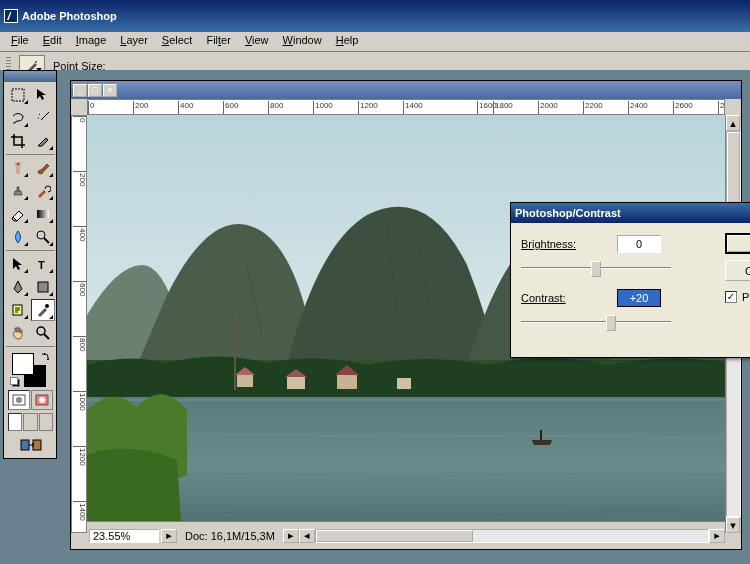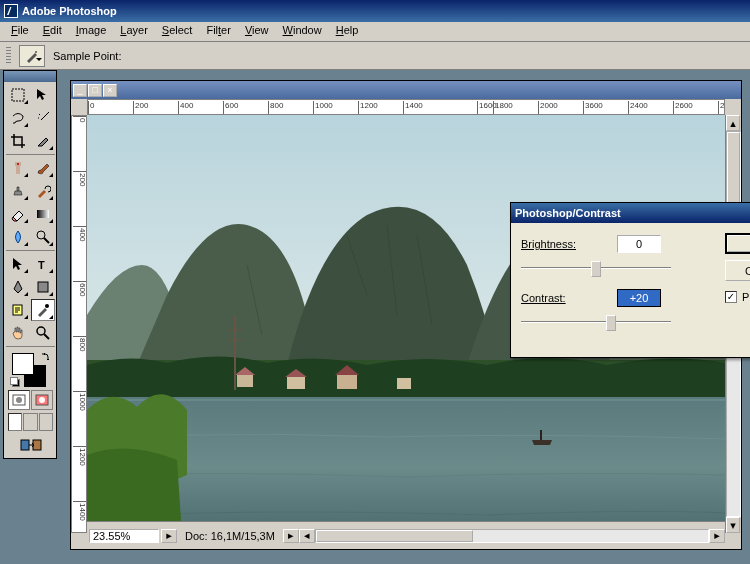--- a/index.html
+++ b/index.html
@@ -1,19 +1,19 @@
 <!DOCTYPE html>
 <html><head>
 <meta charset="utf-8">
 <style>
   * { box-sizing: border-box; margin: 0; padding: 0; font-family: Tahoma, Arial, sans-serif; font-size: 11px; user-select: none; }
   body { width: 750px; height: 564px; background: #6a818f; overflow: hidden; position: relative; }
 
   
-  .titlebar { height: 22px; background: linear-gradient(#0a246a,#3a6ea5); color: #fff; display: flex; align-items: center; padding: 0 4px; gap: 4px; }
+  .titlebar { height: 32px; background: linear-gradient(#0a246a,#3a6ea5); color: #fff; display: flex; align-items: center; padding: 0 4px; gap: 4px; }
   .titlebar .ps-icon { width: 14px; height: 14px; background:#062b5e; border:1px solid #fff; position:relative; }
   .titlebar .ps-icon::after{content:"";position:absolute;inset:2px;background:#fff;clip-path:polygon(0 100%,40% 0,55% 0,20% 100%);}
   .titlebar .title { font-weight: bold; }
 
   
   .menubar { height: 20px; background: #d4d0c8; display: flex; padding: 0 4px; color: #000; border-bottom: 1px solid #808080; }
   .menubar .menu-item { padding: 2px 7px; cursor: default; }
   .menubar .menu-item u { text-decoration: underline; }
 
   
@@ -121,21 +121,21 @@
 </div>
 
 <div class="optionsbar">
   <div class="grip"></div>
   <div class="tool-preset">
     <svg viewBox="0 0 16 16">
         <path d="M3 13 L11 5 L13 7 L5 15 Z" fill="#555"></path>
         <circle cx="12" cy="4" r="1" fill="#555"></circle>
       </svg>
   </div>
-  <span class="optlabel">Sample Point:</span>
+  <span class="optlabel">Point Size:</span>
 </div>
 
 <div class="main">
 
   <div class="toolbox">
     <div class="tbx-header"></div>
     <div class="tbx-grid">
       <div class="tool-btn">
           <svg viewBox="0 0 16 16">
             <rect x="2" y="2" width="12" height="12" fill="none" stroke="#000" stroke-dasharray="2 1"></rect>
@@ -332,21 +332,21 @@
         <div class="tick" style="left: 45px;">200</div>
         <div class="tick" style="left: 90px;">400</div>
         <div class="tick" style="left: 135px;">600</div>
         <div class="tick" style="left: 180px;">800</div>
         <div class="tick" style="left: 225px;">1000</div>
         <div class="tick" style="left: 270px;">1200</div>
         <div class="tick" style="left: 315px;">1400</div>
         <div class="tick" style="left: 360px; margin-left: 29px;">1600</div>
         <div class="tick" style="left: 405px;">1800</div>
         <div class="tick" style="left: 450px;">2000</div>
-        <div class="tick" style="left: 495px;">3600</div>
+        <div class="tick" style="left: 495px;">2200</div>
         <div class="tick" style="left: 540px;">2400</div>
         <div class="tick" style="left: 585px;">2600</div>
         <div class="tick" style="left: 630px;">2800</div>
       </div>
     <div class="ruler-v" id="rulerV">
         <div class="tick" style="top: 0px;">0</div>
         <div class="tick" style="top: 55px;">200</div>
         <div class="tick" style="top: 110px;">400</div>
         <div class="tick" style="top: 165px;">600</div>
         <div class="tick" style="top: 220px;">800</div>

